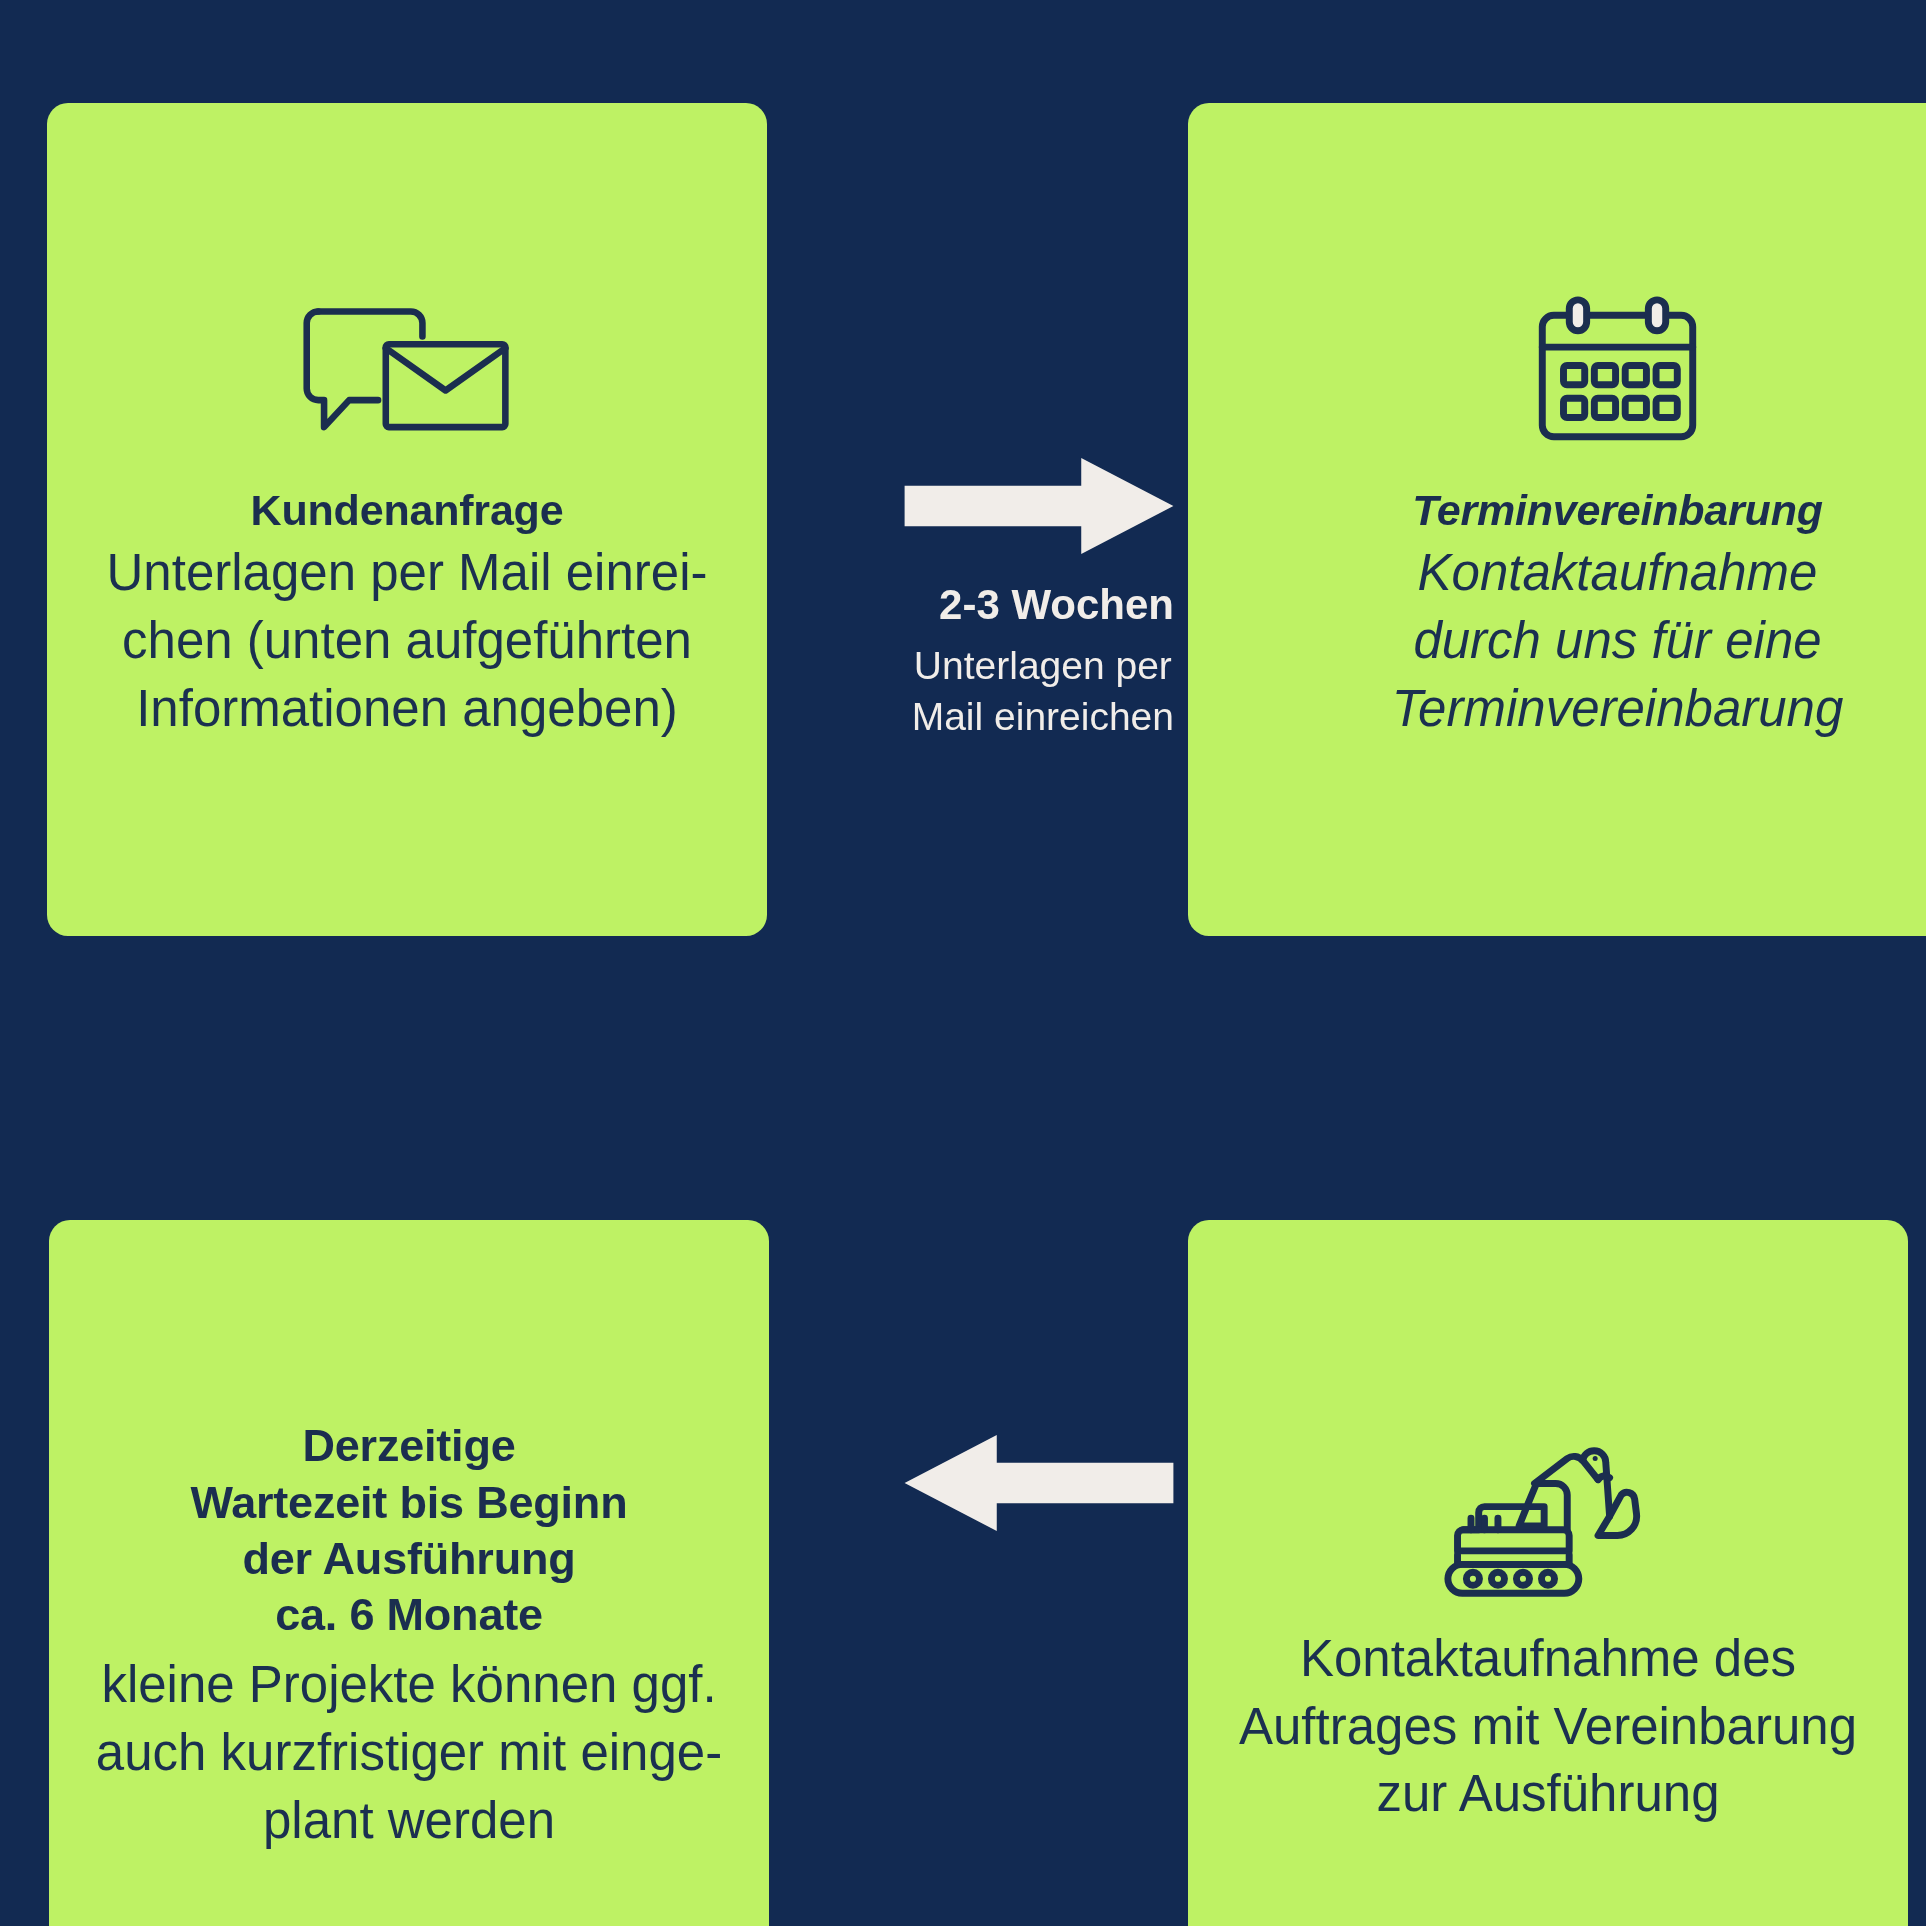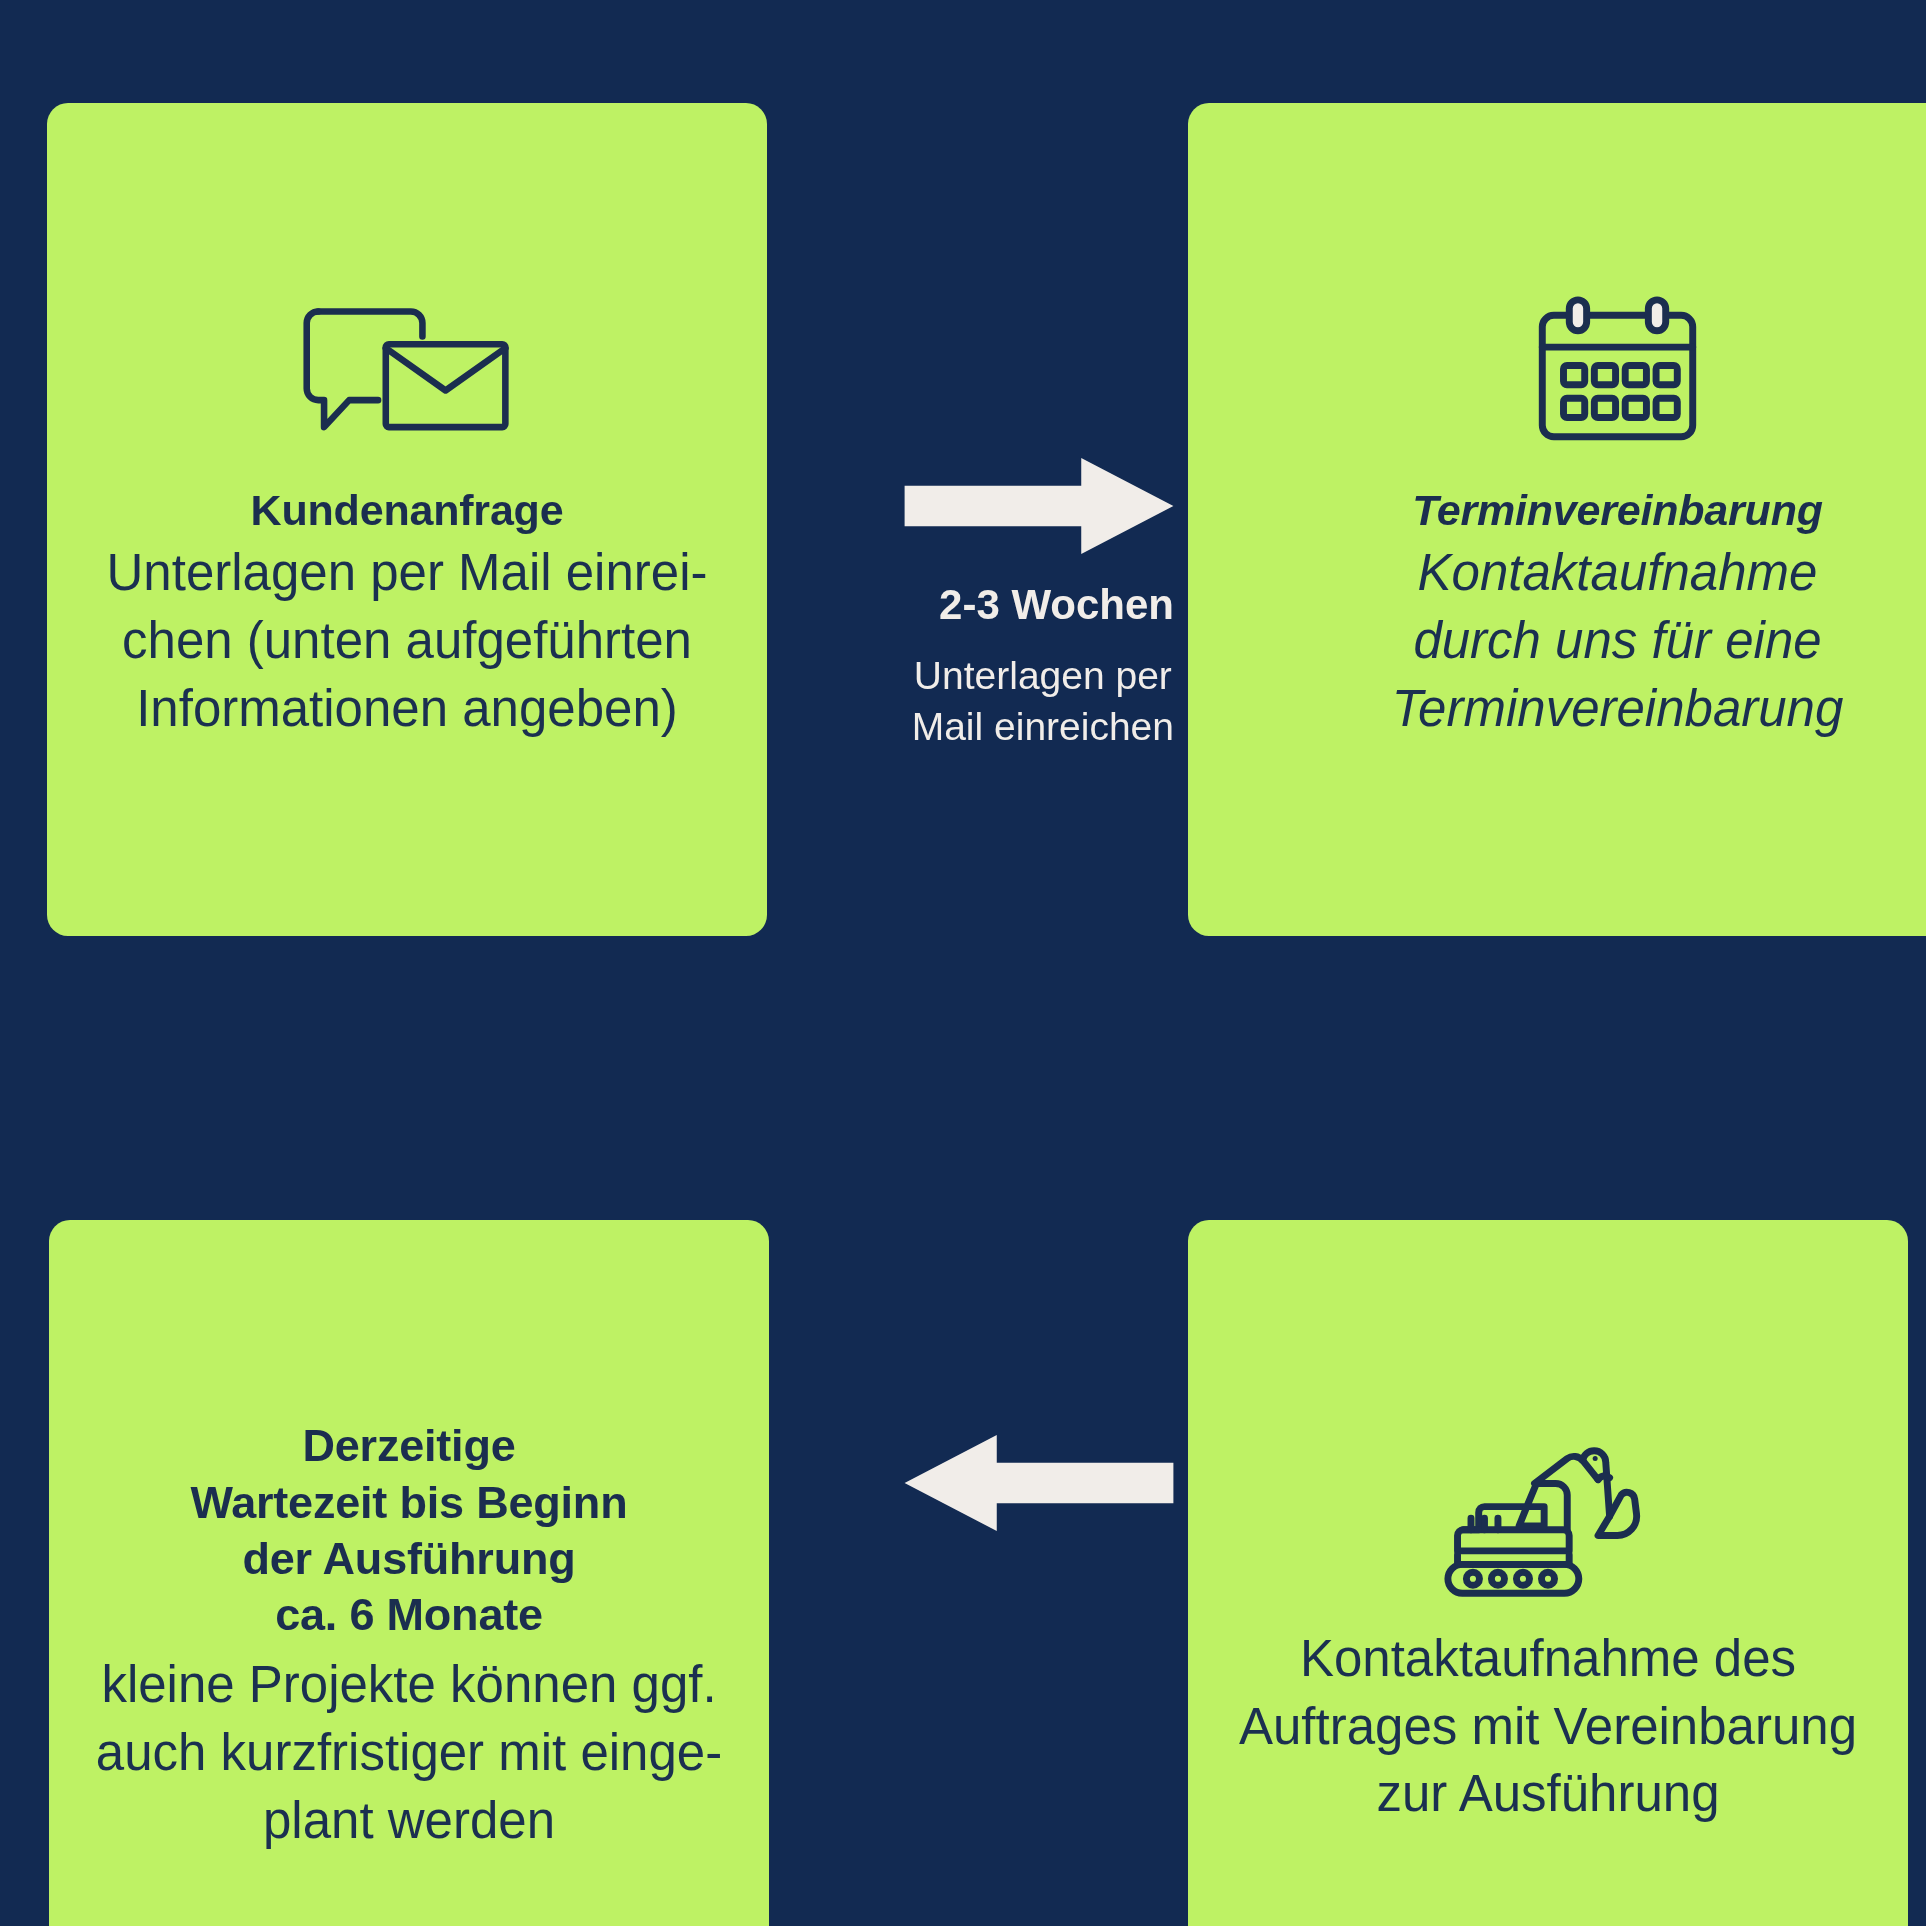--- a/index.html
+++ b/index.html
@@ -71,21 +71,21 @@
     color:#F1EDE9;
     text-align:center;
     white-space:pre-line;
   }
 
   #conn-1 { left:812px; top:458px; width:362px; }
   #conn-1 .conn-title { margin-top:25.4px; }
 
   #conn-5 { left:812px; top:1435px; width:362px; }
 
-  .conn-sub.mt { margin-top:21px; }
+  .conn-sub.mt { margin-top:11px; }
 </style>
 </head>
 <body>
 
 <div class="stage">
 
   <div class="card" id="card-kundenanfrage">
     <span class="icon">
       <svg width="216" height="162" viewBox="0 0 112 84" fill="none" stroke="#1B2E4F" stroke-width="3.4" stroke-linecap="round" stroke-linejoin="round">
         <path d="M10 8h48a6 6 0 0 1 6 6v7"></path>

